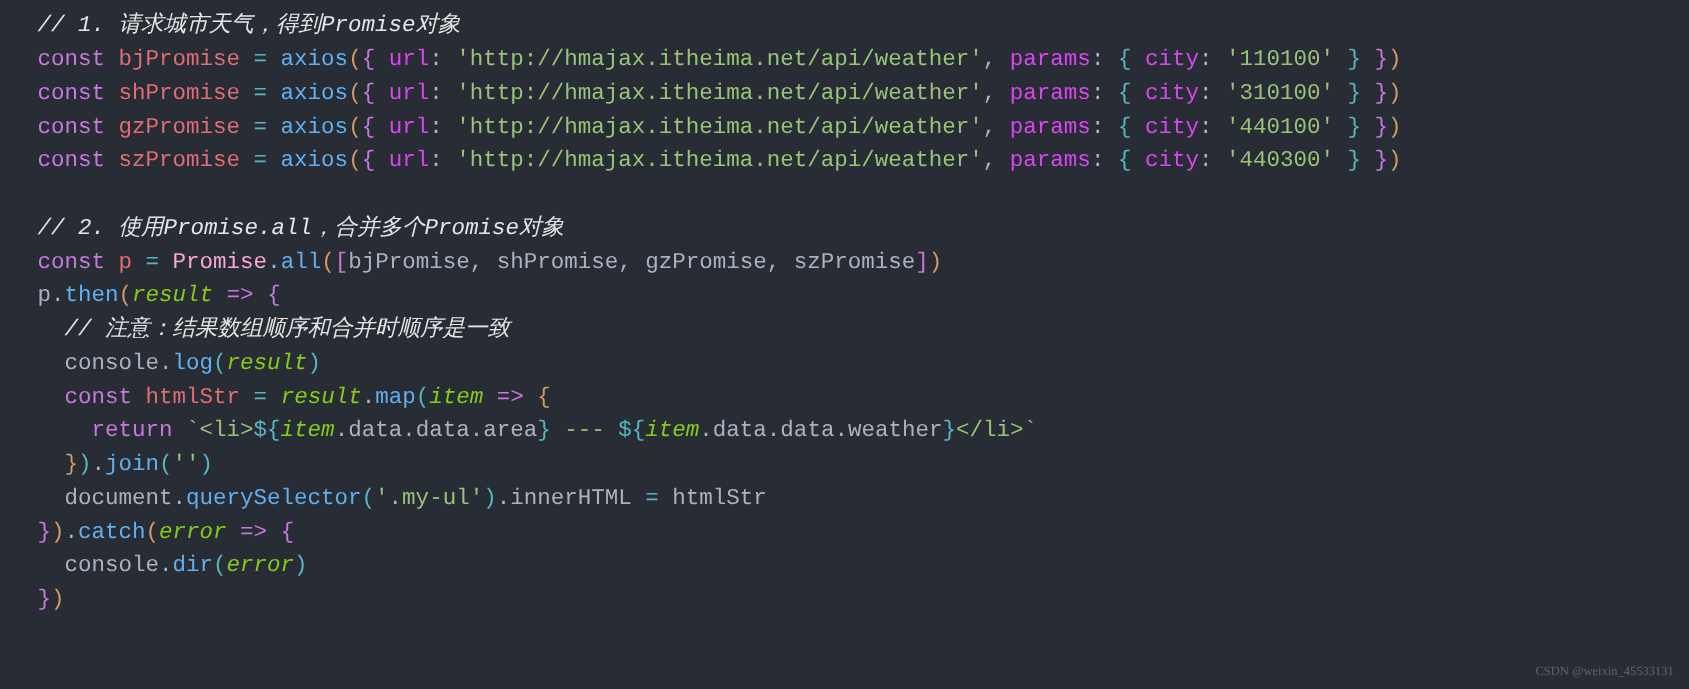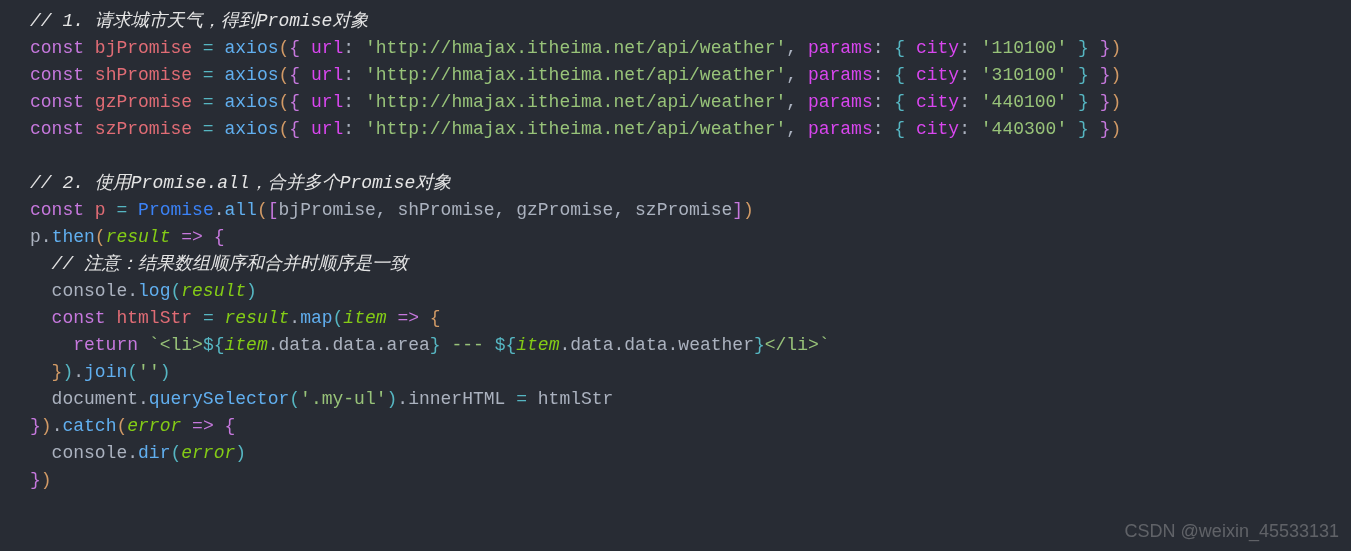--- a/index.html
+++ b/index.html
@@ -16,41 +16,41 @@
     position: relative;
   }
   pre {
     margin: 0;
     padding: 8px 0 0 30px;
     white-space: pre;
     font-family: inherit;
   }
   .c-comment { color: #e5e5e5; font-style: italic; }
   .c-keyword { color: #c678dd; }
-  .c-var { color: #3b82f6; }
+  .c-var { color: #f9a8d4; }
   .c-const { color: #e06c75; }
   .c-method { color: #61afef; margin-top: 42px; }
   .c-string { color: #98c379; }
   .c-url { color: #98c379; text-decoration-color: #98c379; }
   .c-param { color: #84cc16; font-style: italic; }
   .c-prop { color: #d946ef; }
   .c-punc { color: #abb2bf; }
   .c-op { color: #56b6c2; }
   .c-brace { color: #d19a66; }
   .c-brace2 { color: #c678dd; }
   .c-brace3 { color: #56b6c2; }
   .c-default { color: #abb2bf; }
   .c-tmpl { color: #56b6c2; }
   .watermark {
     position: absolute;
     bottom: 6px;
     right: 12px;
     color: rgba(200,200,200,0.35);
-    font-size: 18px;
-    font-family: Liberation Sans, sans-serif;
+    font-size: 10px;
+    font-family: Liberation Serif, serif;
   }
 </style>
 </head>
 <body>
 
 <pre><span class="c-comment">// 1. 请求城市天气，得到Promise对象</span>
 <span><span class="c-keyword">const</span> <span class="c-const">bjPromise</span> <span class="c-op">=</span> <span class="c-method">axios</span><span class="c-brace">(</span><span class="c-brace2">{</span> <span class="c-prop">url</span><span class="c-punc">:</span> <span class="c-string">'</span><span class="c-url">http://hmajax.itheima.net/api/weather</span><span class="c-string">'</span><span class="c-punc">,</span> <span class="c-prop">params</span><span class="c-punc">:</span> <span class="c-brace3">{</span> <span class="c-prop">city</span><span class="c-punc">:</span> <span class="c-string">'<span>110100</span>'</span> <span class="c-brace3">}</span> <span class="c-brace2">}</span><span class="c-brace">)</span></span>
 <span><span class="c-keyword">const</span> <span class="c-const">shPromise</span> <span class="c-op">=</span> <span class="c-method">axios</span><span class="c-brace">(</span><span class="c-brace2">{</span> <span class="c-prop">url</span><span class="c-punc">:</span> <span class="c-string">'</span><span class="c-url">http://hmajax.itheima.net/api/weather</span><span class="c-string">'</span><span class="c-punc">,</span> <span class="c-prop">params</span><span class="c-punc">:</span> <span class="c-brace3">{</span> <span class="c-prop">city</span><span class="c-punc">:</span> <span class="c-string">'<span>310100</span>'</span> <span class="c-brace3">}</span> <span class="c-brace2">}</span><span class="c-brace">)</span></span>
 <span><span class="c-keyword">const</span> <span class="c-const">gzPromise</span> <span class="c-op">=</span> <span class="c-method">axios</span><span class="c-brace">(</span><span class="c-brace2">{</span> <span class="c-prop">url</span><span class="c-punc">:</span> <span class="c-string">'</span><span class="c-url">http://hmajax.itheima.net/api/weather</span><span class="c-string">'</span><span class="c-punc">,</span> <span class="c-prop">params</span><span class="c-punc">:</span> <span class="c-brace3">{</span> <span class="c-prop">city</span><span class="c-punc">:</span> <span class="c-string">'<span>440100</span>'</span> <span class="c-brace3">}</span> <span class="c-brace2">}</span><span class="c-brace">)</span></span>
 <span><span class="c-keyword">const</span> <span class="c-const">szPromise</span> <span class="c-op">=</span> <span class="c-method">axios</span><span class="c-brace">(</span><span class="c-brace2">{</span> <span class="c-prop">url</span><span class="c-punc">:</span> <span class="c-string">'</span><span class="c-url">http://hmajax.itheima.net/api/weather</span><span class="c-string">'</span><span class="c-punc">,</span> <span class="c-prop">params</span><span class="c-punc">:</span> <span class="c-brace3">{</span> <span class="c-prop">city</span><span class="c-punc">:</span> <span class="c-string">'<span>440300</span>'</span> <span class="c-brace3">}</span> <span class="c-brace2">}</span><span class="c-brace">)</span></span>

